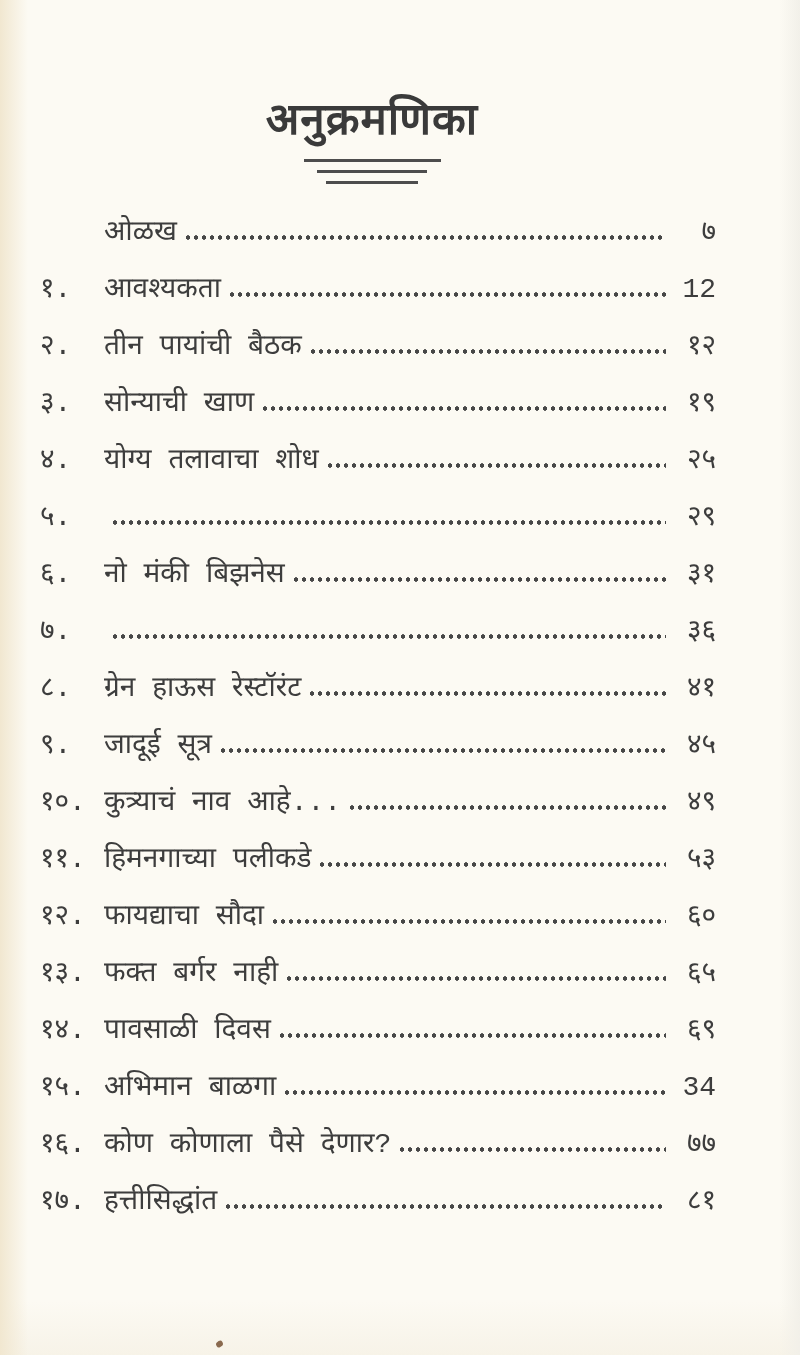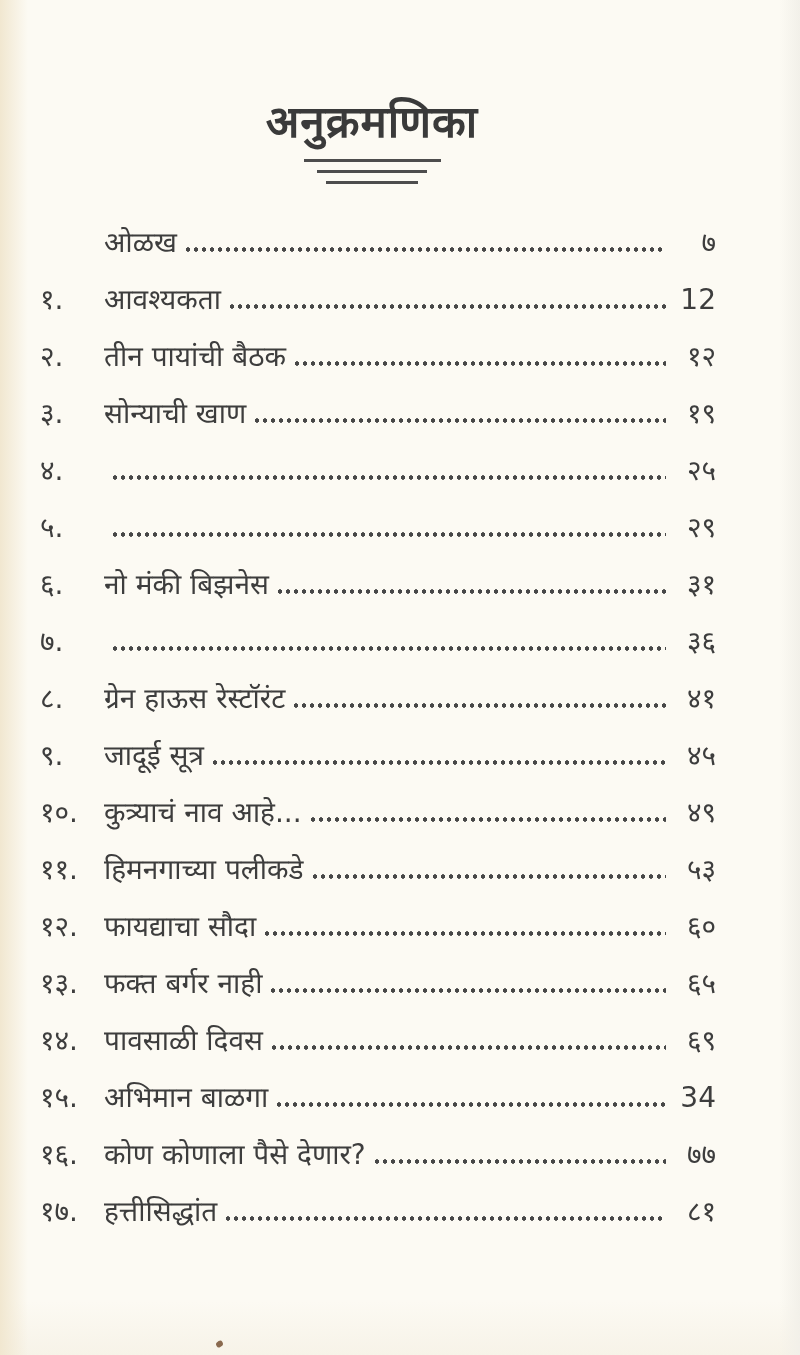--- a/index.html
+++ b/index.html
@@ -10,20 +10,21 @@
   }
   .page {
     position: relative;
     width: 800px; height: 1355px;
     background:
       linear-gradient(90deg, #f1e7d0 0%, rgba(252,250,243,0) 3.5%),
       linear-gradient(270deg, #f2f0e9 0%, rgba(252,250,243,0) 2.5%),
       linear-gradient(0deg, #f7f3e8 0%, rgba(252,250,243,0) 4%),
       #fcfaf3;
     color: #3d3d3d;
+    font-family: Liberation Mono, monospace;
   }
   .content {
     position: absolute;
     left: 22px; top: 0;
     width: 700px;
   }
   .title {
     margin: 96px 0 0 0;
     font-size: 44px;
     font-weight: 700;
@@ -40,21 +41,21 @@
   }
   .orn-line {
     height: 3px;
     background: #4d4d4d;
     margin-top: 8px;
   }
   .orn-line.l1 { width: 137px; margin-top: 0; }
   .orn-line.l2 { width: 110px; }
   .orn-line.l3 { width: 92px; }
   .toc {
-    margin-top: 38px;
+    margin-top: 26px;
   }
   .row {
     display: flex;
     align-items: baseline;
     height: 57px;
     font-size: 28px;
     padding-right: 6px;
     color: #3d3d3d;
     white-space: nowrap;
   }
@@ -124,20 +125,21 @@
 
   <div class="row">
     <span class="num">३.</span>
     <span class="label">सोन्याची खाण</span>
     <span class="leader"></span>
     <span class="pageno">१९</span>
   </div>
 
   <div class="row">
     <span class="num">४.</span>
+    <span class="label">योग्य तलावाचा शोध</span>
     <span class="leader"></span>
     <span class="pageno">२५</span>
   </div>
 
   <div class="row">
     <span class="num">५.</span>
     <span class="leader"></span>
     <span class="pageno">२९</span>
   </div>
 

